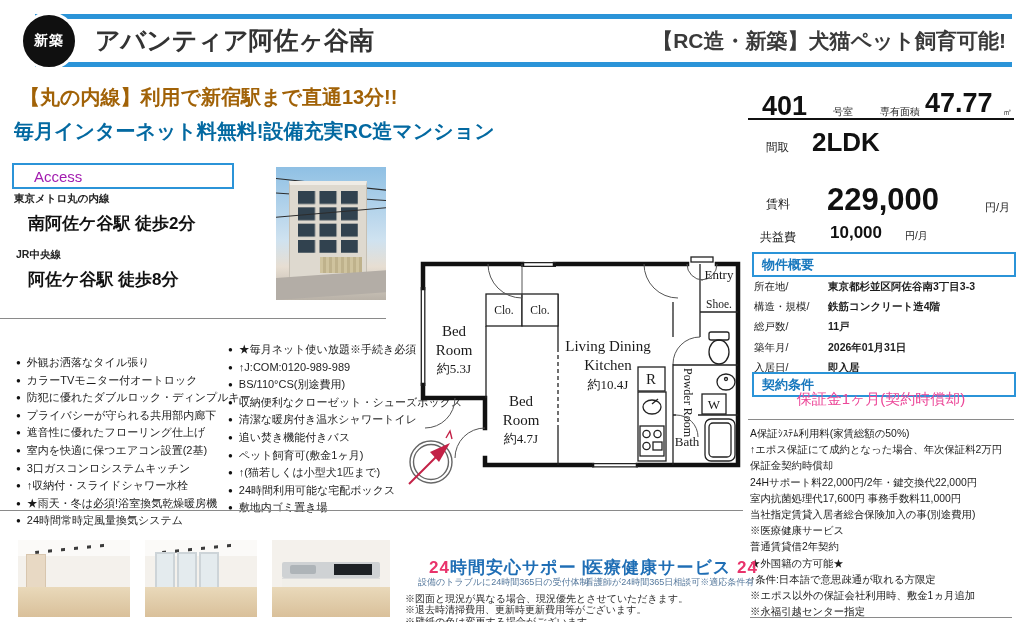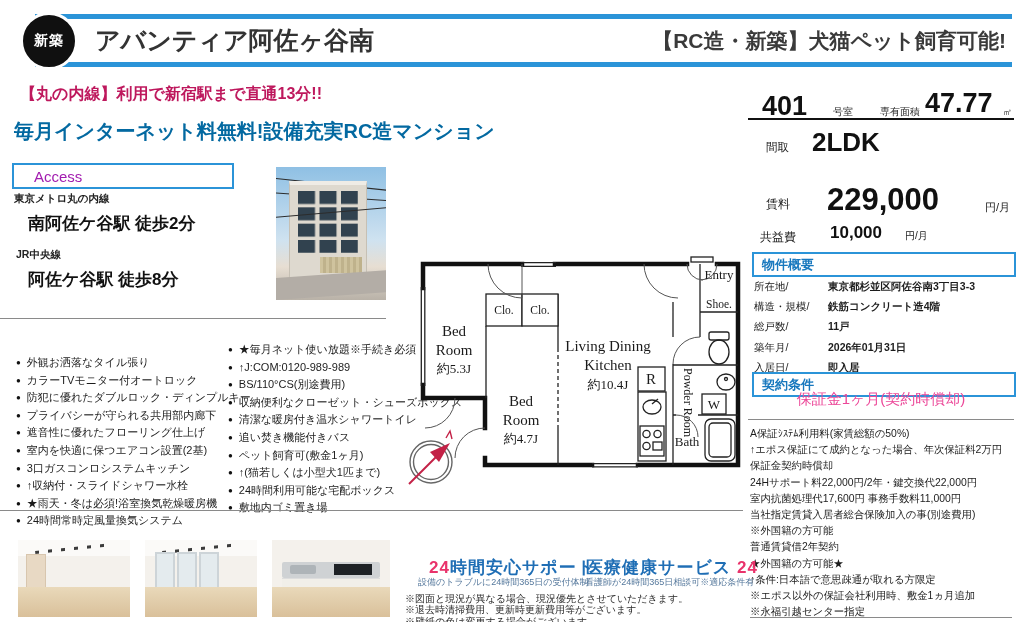--- a/index.html
+++ b/index.html
@@ -10,21 +10,21 @@
   .hbar{position:absolute;left:35px;width:977px;height:5px;background:#2b94d8;}
   #hbar-top{top:14px;} #hbar-bot{top:62px;}
   #badge{position:absolute;left:20px;top:12px;width:52px;height:52px;border-radius:50%;
          background:#101010;border:3px solid #fff;color:#fff;font-size:14px;font-weight:bold;
          display:flex;align-items:center;justify-content:center;letter-spacing:1px;}
   #main-title{position:absolute;left:95px;top:24px;font-family:"Liberation Serif",serif;
               font-size:25px;font-weight:bold;color:#333;}
   #right-title{position:absolute;right:22px;top:27px;font-size:21px;font-weight:bold;color:#3a3a3a;}
 
   
-  #catch1{position:absolute;left:20px;top:84px;font-size:16px;font-weight:bold;color:#be185d;}
+  #catch1{position:absolute;left:20px;top:84px;font-size:20px;font-weight:bold;color:#a16207;}
   #catch2{position:absolute;left:14px;top:118px;font-size:20px;font-weight:bold;color:#0369a1;}
 
   
   #access-box{position:absolute;left:12px;top:163px;width:218px;height:22px;border:2px solid #2b94d8;
               display:flex;align-items:center;}
   #access-box span{color:#a21caf;font-weight:normal;font-size:15px;padding-left:20px;}
   .rail-line{position:absolute;font-size:10.5px;font-weight:bold;color:#222;}
   .rail-sta{position:absolute;font-size:17px;font-weight:bold;color:#111;}
   #line1{left:14px;top:192px;} #sta1{left:28px;top:212px;}
   #line2{left:16px;top:248px;} #sta2{left:28px;top:268px;}
@@ -289,21 +289,21 @@
   </div>
   <div id="ct-high">保証金1ヶ月(契約時償却)</div>
   <div class="rule" style="left:748px;top:419px;width:266px;"></div>
   <div id="ct-details">
     <div>A保証ｼｽﾃﾑ利用料(家賃総額の50%)</div>
     <div>↑エポス保証にて成約となった場合、年次保証料2万円</div>
     <div>保証金契約時償却</div>
     <div>24Hサポート料22,000円/2年・鍵交換代22,000円</div>
     <div>室内抗菌処理代17,600円 事務手数料11,000円</div>
     <div>当社指定賃貸入居者総合保険加入の事(別途費用)</div>
-    <div>※外国籍の方可能</div>
+    <div>※医療健康サービス</div>
     <div>普通賃貸借2年契約</div>
     <div>★外国籍の方可能★</div>
     <div>↑条件:日本語で意思疎通が取れる方限定</div>
     <div>※エポス以外の保証会社利用時、敷金1ヵ月追加</div>
     <div>※永福引越センター指定</div>
   </div>
   <div class="rule" style="left:750px;top:617px;width:262px;"></div>
 
   <div id="ip1" class="iphoto">
     <div class="ceil"></div>

